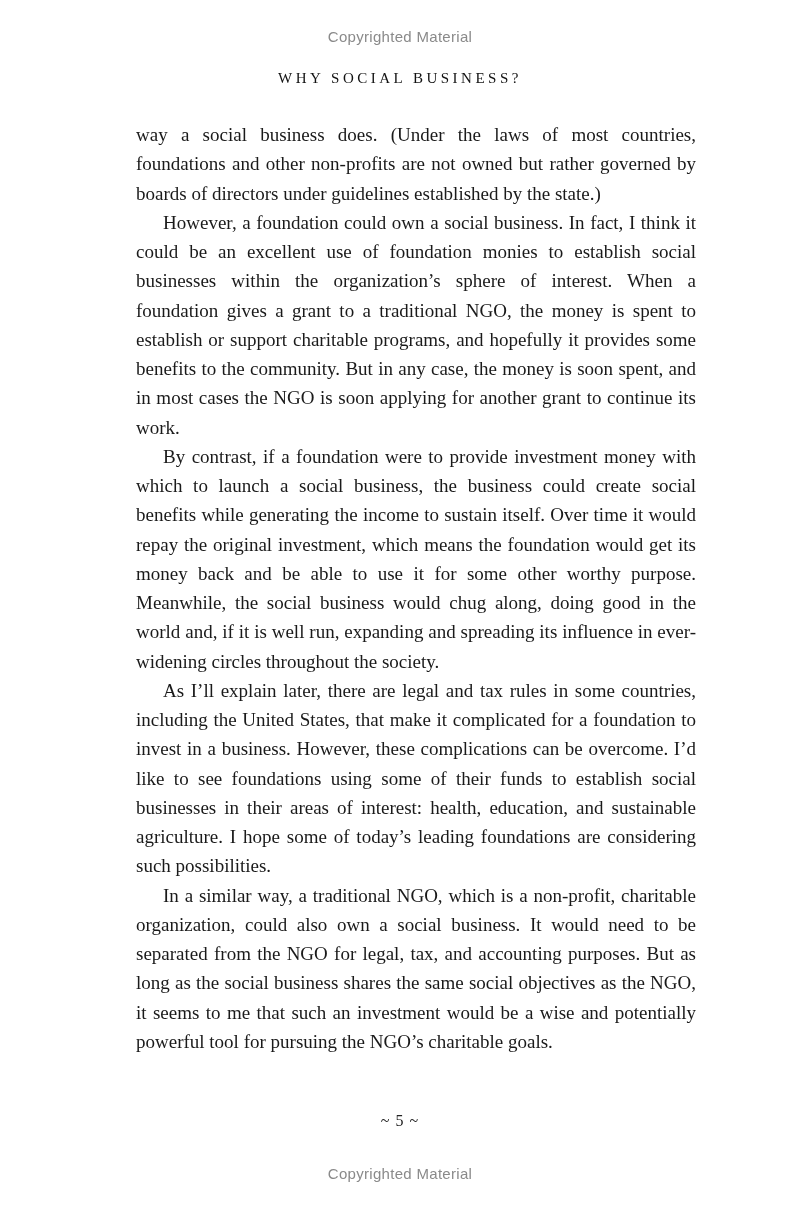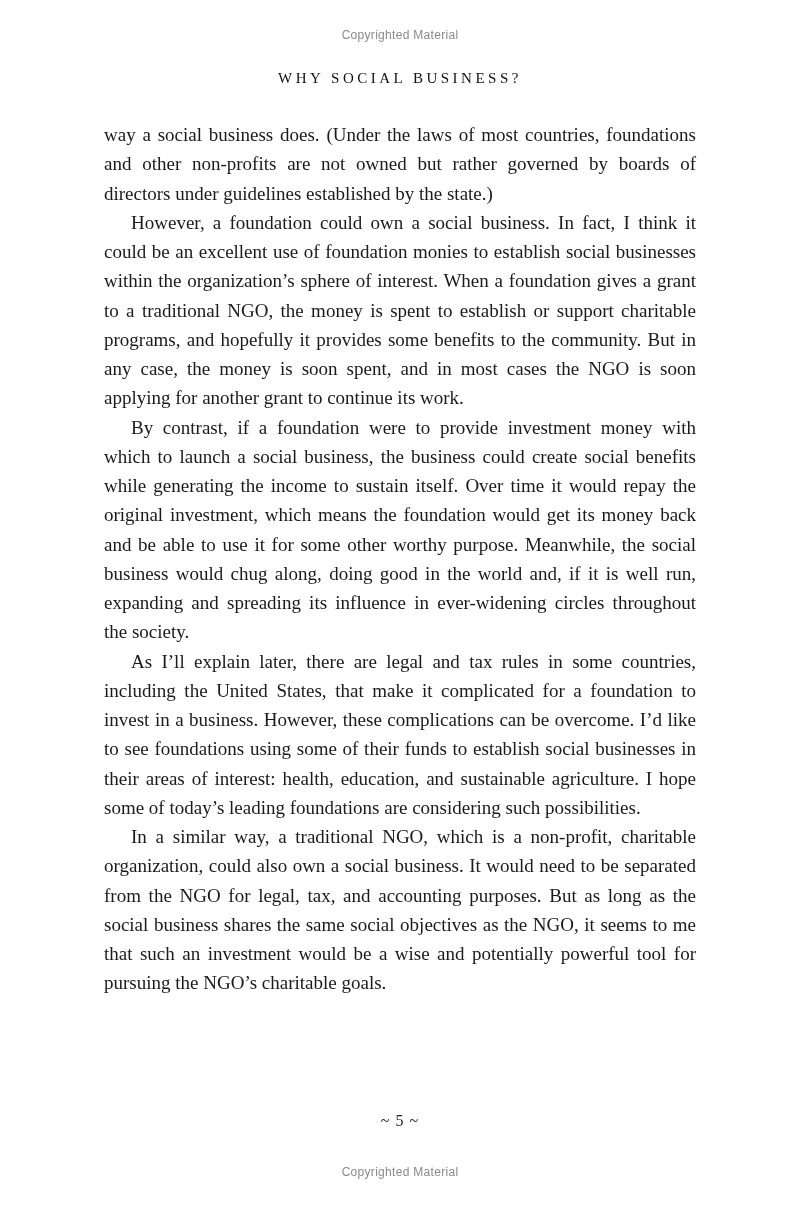--- a/index.html
+++ b/index.html
@@ -20,21 +20,21 @@
     font-family: "Liberation Serif", serif;
     color: var(--text);
     overflow: hidden;
   }
   .copyright {
     position: absolute;
     left: 0;
     width: 100%;
     text-align: center;
     font-family: "Liberation Sans", sans-serif;
-    font-size: 12px;
+    font-size: 15px;
     letter-spacing: 0.3px;
     color: var(--muted);
   }
   .copyright.top { top: 28px; }
   .copyright.bottom { top: 1165px; }
   .chapter-header {
     position: absolute;
     top: 70px;
     left: 0;
     width: 100%;
@@ -49,20 +49,21 @@
     top: 120px;
     left: 104px;
     width: 592px;
     font-size: 19px;
     line-height: 29.25px;
     text-align: justify;
     color: var(--text);
   }
   .body-text p {
     text-indent: 0;
+    margin-left: 32px;
   }
   .body-text p.indent {
     text-indent: 27px;
   }
   .body-text .italic {
   }
   .page-number {
     position: absolute;
     top: 1112px;
     left: 0;

